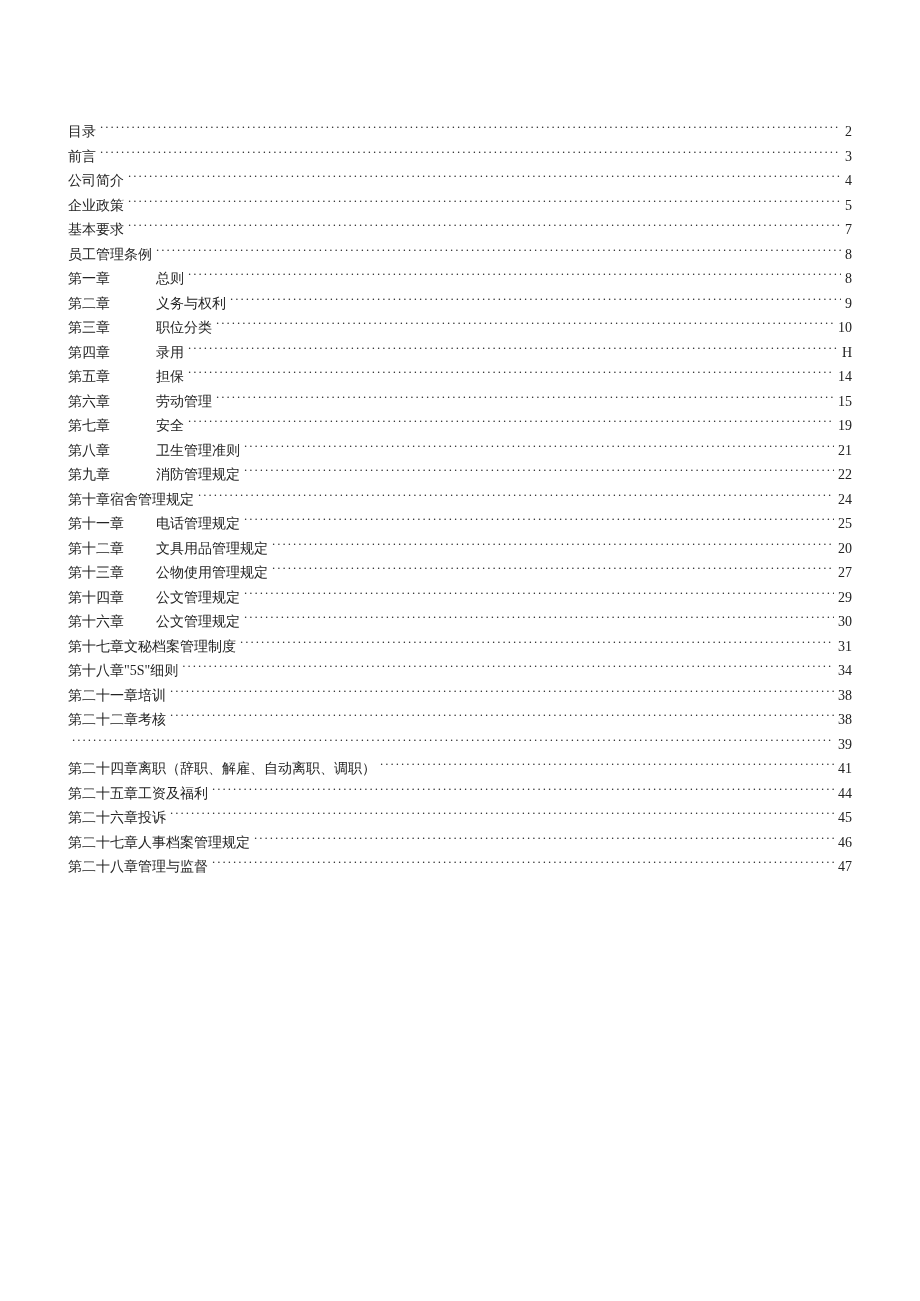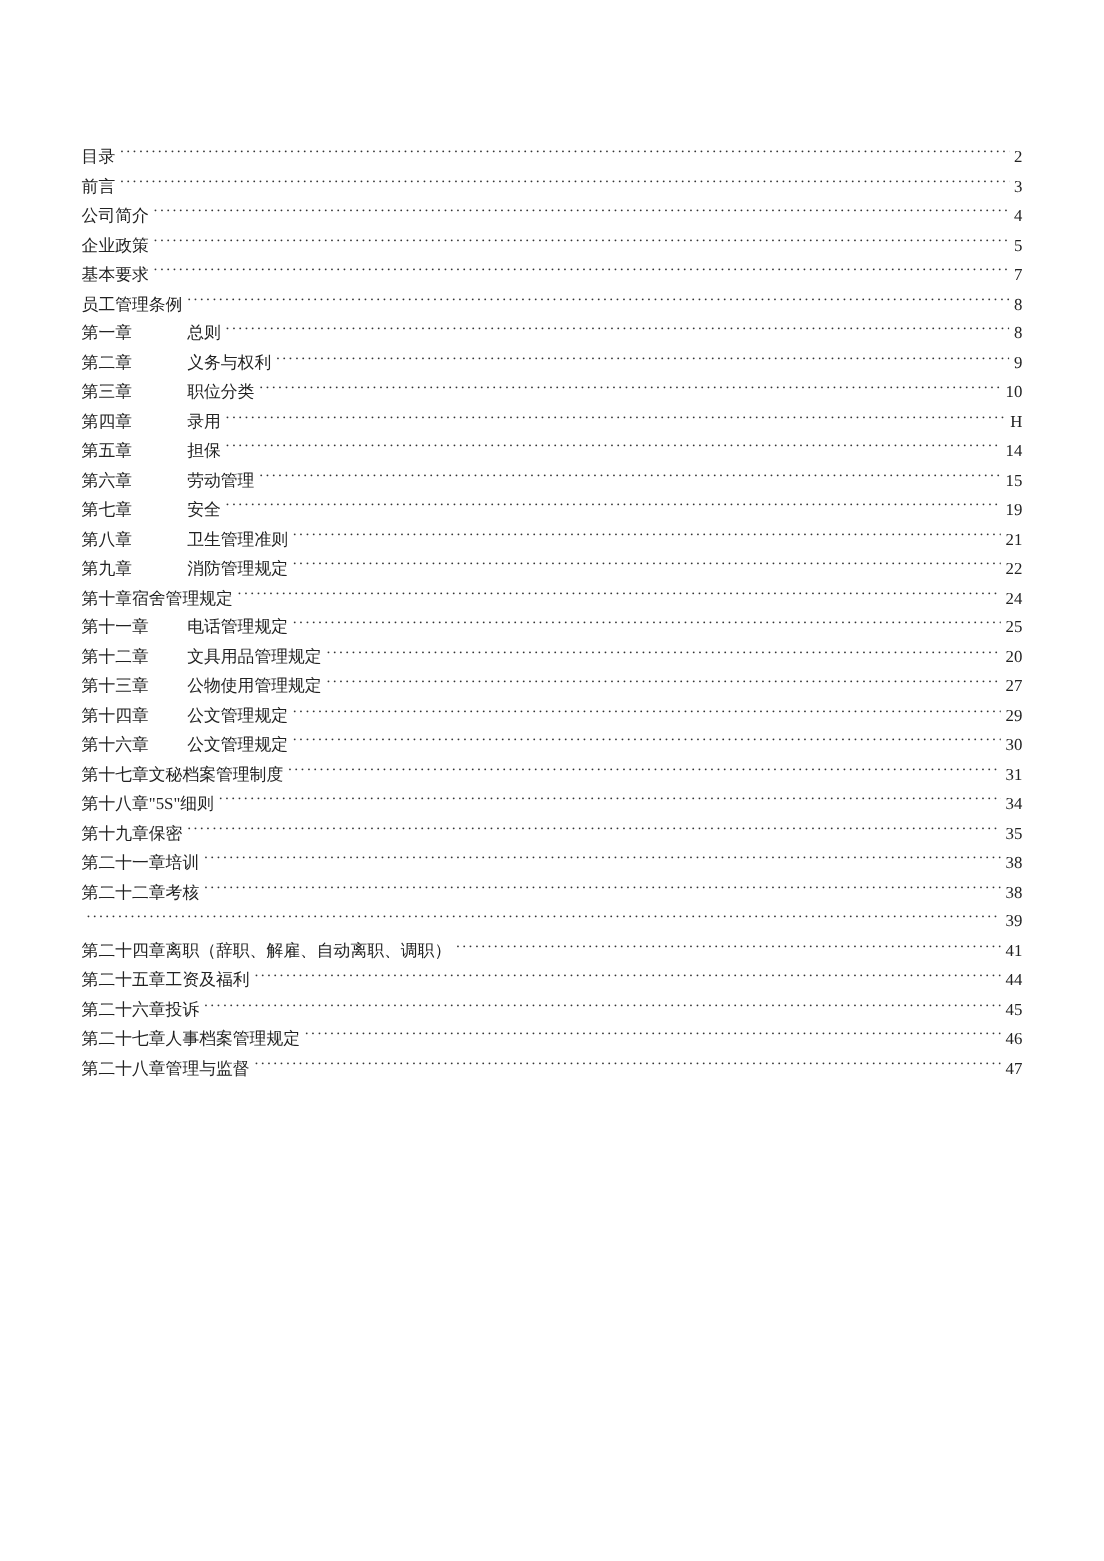--- a/index.html
+++ b/index.html
@@ -182,25 +182,20 @@
       <span class="chapter-title">第十七章文秘档案管理制度</span>
       <span class="dots"></span>
       <span class="page-num">31</span>
     </div>
     <div class="toc-row">
       <span class="chapter-title">第十八章"5S"细则</span>
       <span class="dots"></span>
       <span class="page-num">34</span>
     </div>
     <div class="toc-row">
-      <span class="chapter-title">第十九章保密</span>
-      <span class="dots"></span>
-      <span class="page-num">35</span>
-    </div>
-    <div class="toc-row">
       <span class="chapter-title">第二十一章培训</span>
       <span class="dots"></span>
       <span class="page-num">38</span>
     </div>
     <div class="toc-row">
       <span class="chapter-title">第二十二章考核</span>
       <span class="dots"></span>
       <span class="page-num">38</span>
     </div>
     <div class="toc-row">

